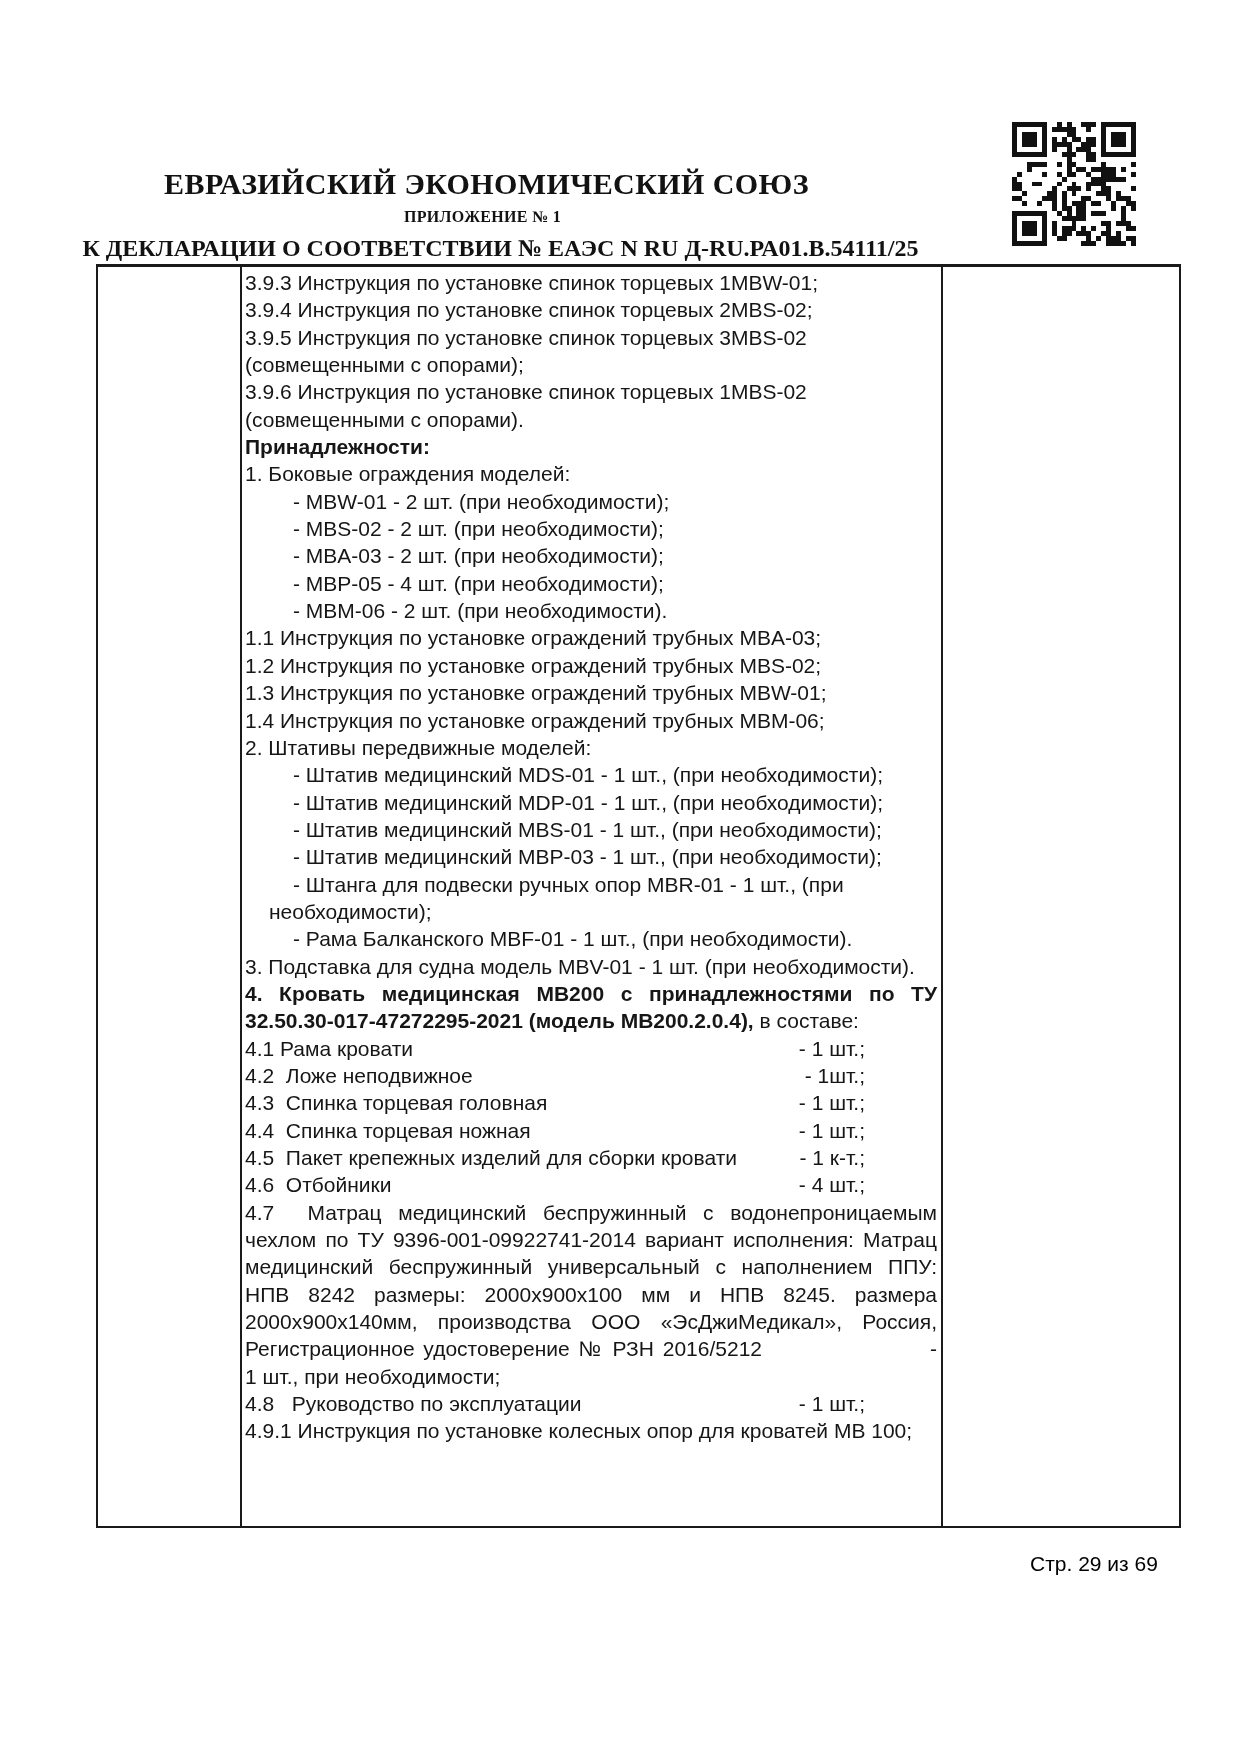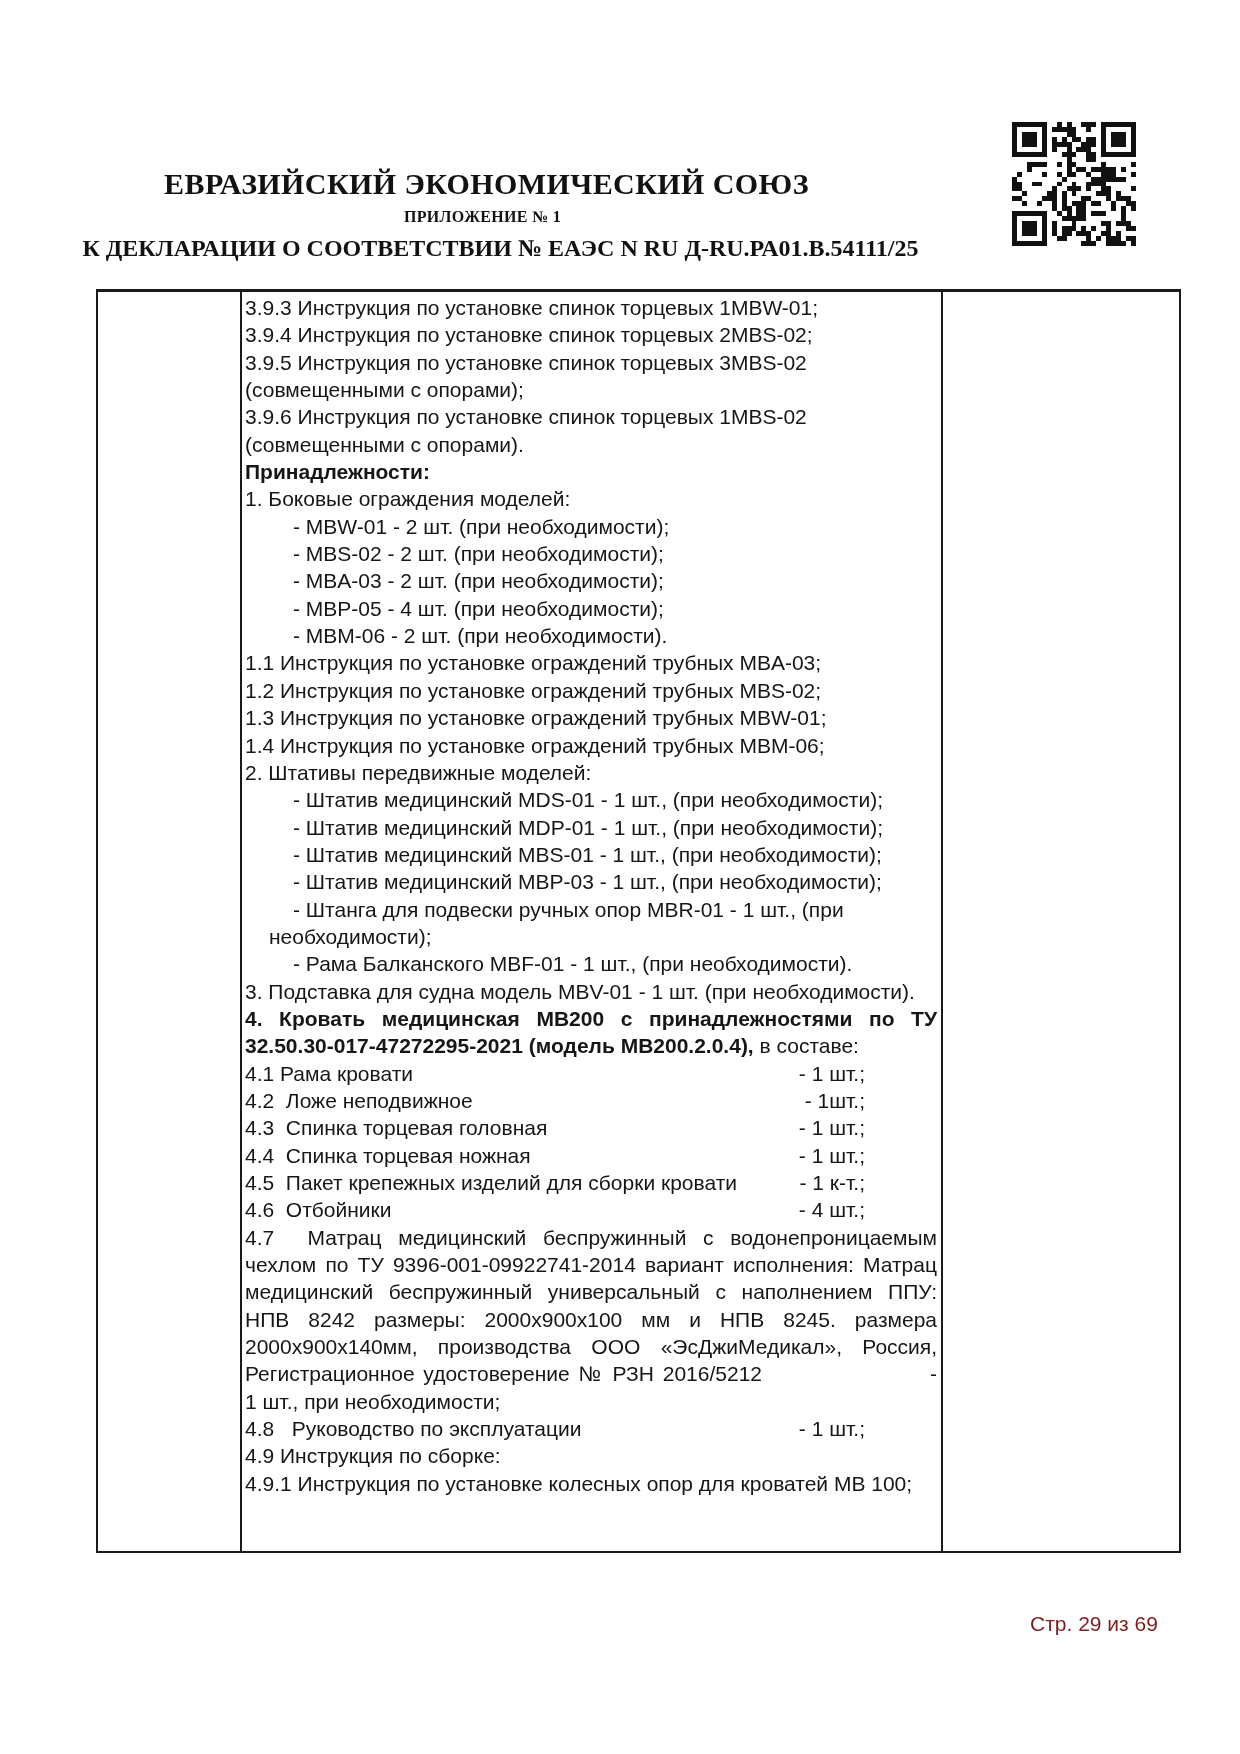--- a/index.html
+++ b/index.html
@@ -19,21 +19,21 @@
     color:#121212;
   }
   .h-title { font-size:30px; line-height:36px; letter-spacing:0.4px;padding-left:8px; }
   .h-sub   { font-size:16px; line-height:30px; letter-spacing:0.3px; }
   .h-decl  { font-size:24px; line-height:32px;margin-left:36px; }
   .qr {
     position:absolute; left:1012px; top:122px;
     width:124px; height:124px;
   }
   .doc-table {
-    position:absolute; left:96px; top:289px;
+    position:absolute; left:96px; top:264px;
     width:1085px; height:1264px;
     box-sizing:border-box;
     border:2px solid #1a1a1a;
     border-top-width:3px;
     display:flex;
   }
   .col-left  { width:142px; border-right:2px solid #1a1a1a; }
   .col-main  {
     width:701px; box-sizing:border-box;
     border-right:2px solid #1a1a1a;
@@ -47,22 +47,22 @@
     line-height:27.35px;
     white-space:pre-line;
   }
   .b   { font-weight:bold; }
   .ind { text-indent:24px;margin-left:24px; }
   .jus { text-align:justify; }
   .qrow { display:flex; justify-content:space-between; white-space:normal; }
   .qrow .rq { padding-right:72px; white-space:nowrap; }
   .gap { display:inline-block; width:168px; }
   .page-num {
-    position:absolute; left:1030px; top:1612px;
-    font-size:21px; color:#7f1d1d;
+    position:absolute; left:1030px; top:1552px;
+    font-size:21px; color:#000000;
   }
 </style>
 </head>
 <body>
 
 <div class="header">
   <div class="h-title">ЕВРАЗИЙСКИЙ ЭКОНОМИЧЕСКИЙ СОЮЗ</div>
   <div class="h-sub">ПРИЛОЖЕНИЕ № 1</div>
   <div class="h-decl">К ДЕКЛАРАЦИИ О СООТВЕТСТВИИ № ЕАЭС N RU Д-RU.РА01.В.54111/25</div>
 </div>
@@ -328,19 +328,18 @@
       </p>
       <p class="row qrow">
         <span class="rt">4.6 &nbsp;Отбойники</span>
         <span class="rq">- 4 шт.;</span>
       </p>
       <p class="row jus"><span class="rt">4.7 &nbsp;Матрац медицинский беспружинный с водонепроницаемым чехлом по ТУ 9396-001-09922741-2014 вариант исполнения: Матрац медицинский беспружинный универсальный с наполнением ППУ: НПВ 8242 размеры: 2000х900х100 мм и НПВ 8245. размера 2000х900х140мм, производства ООО «ЭсДжиМедикал», Россия, Регистрационное удостоверение № РЗН 2016/5212</span><span class="gap"></span><span>- 1 шт., при необходимости;</span></p>
       <p class="row qrow">
         <span class="rt">4.8 &nbsp; Руководство по эксплуатации</span>
         <span class="rq">- 1 шт.;</span>
       </p>
-      <p class="row"><span class="rt">4.9 Инструкция по сборке:</span></p>
       <p class="row"><span class="rt">4.9.1 Инструкция по установке колесных опор для кроватей МВ 100;</span></p>
     </div>
   <div class="col-right"></div>
 </div>
 
 <div class="page-num">Стр. 29 из 69</div>
 
 </body></html>

